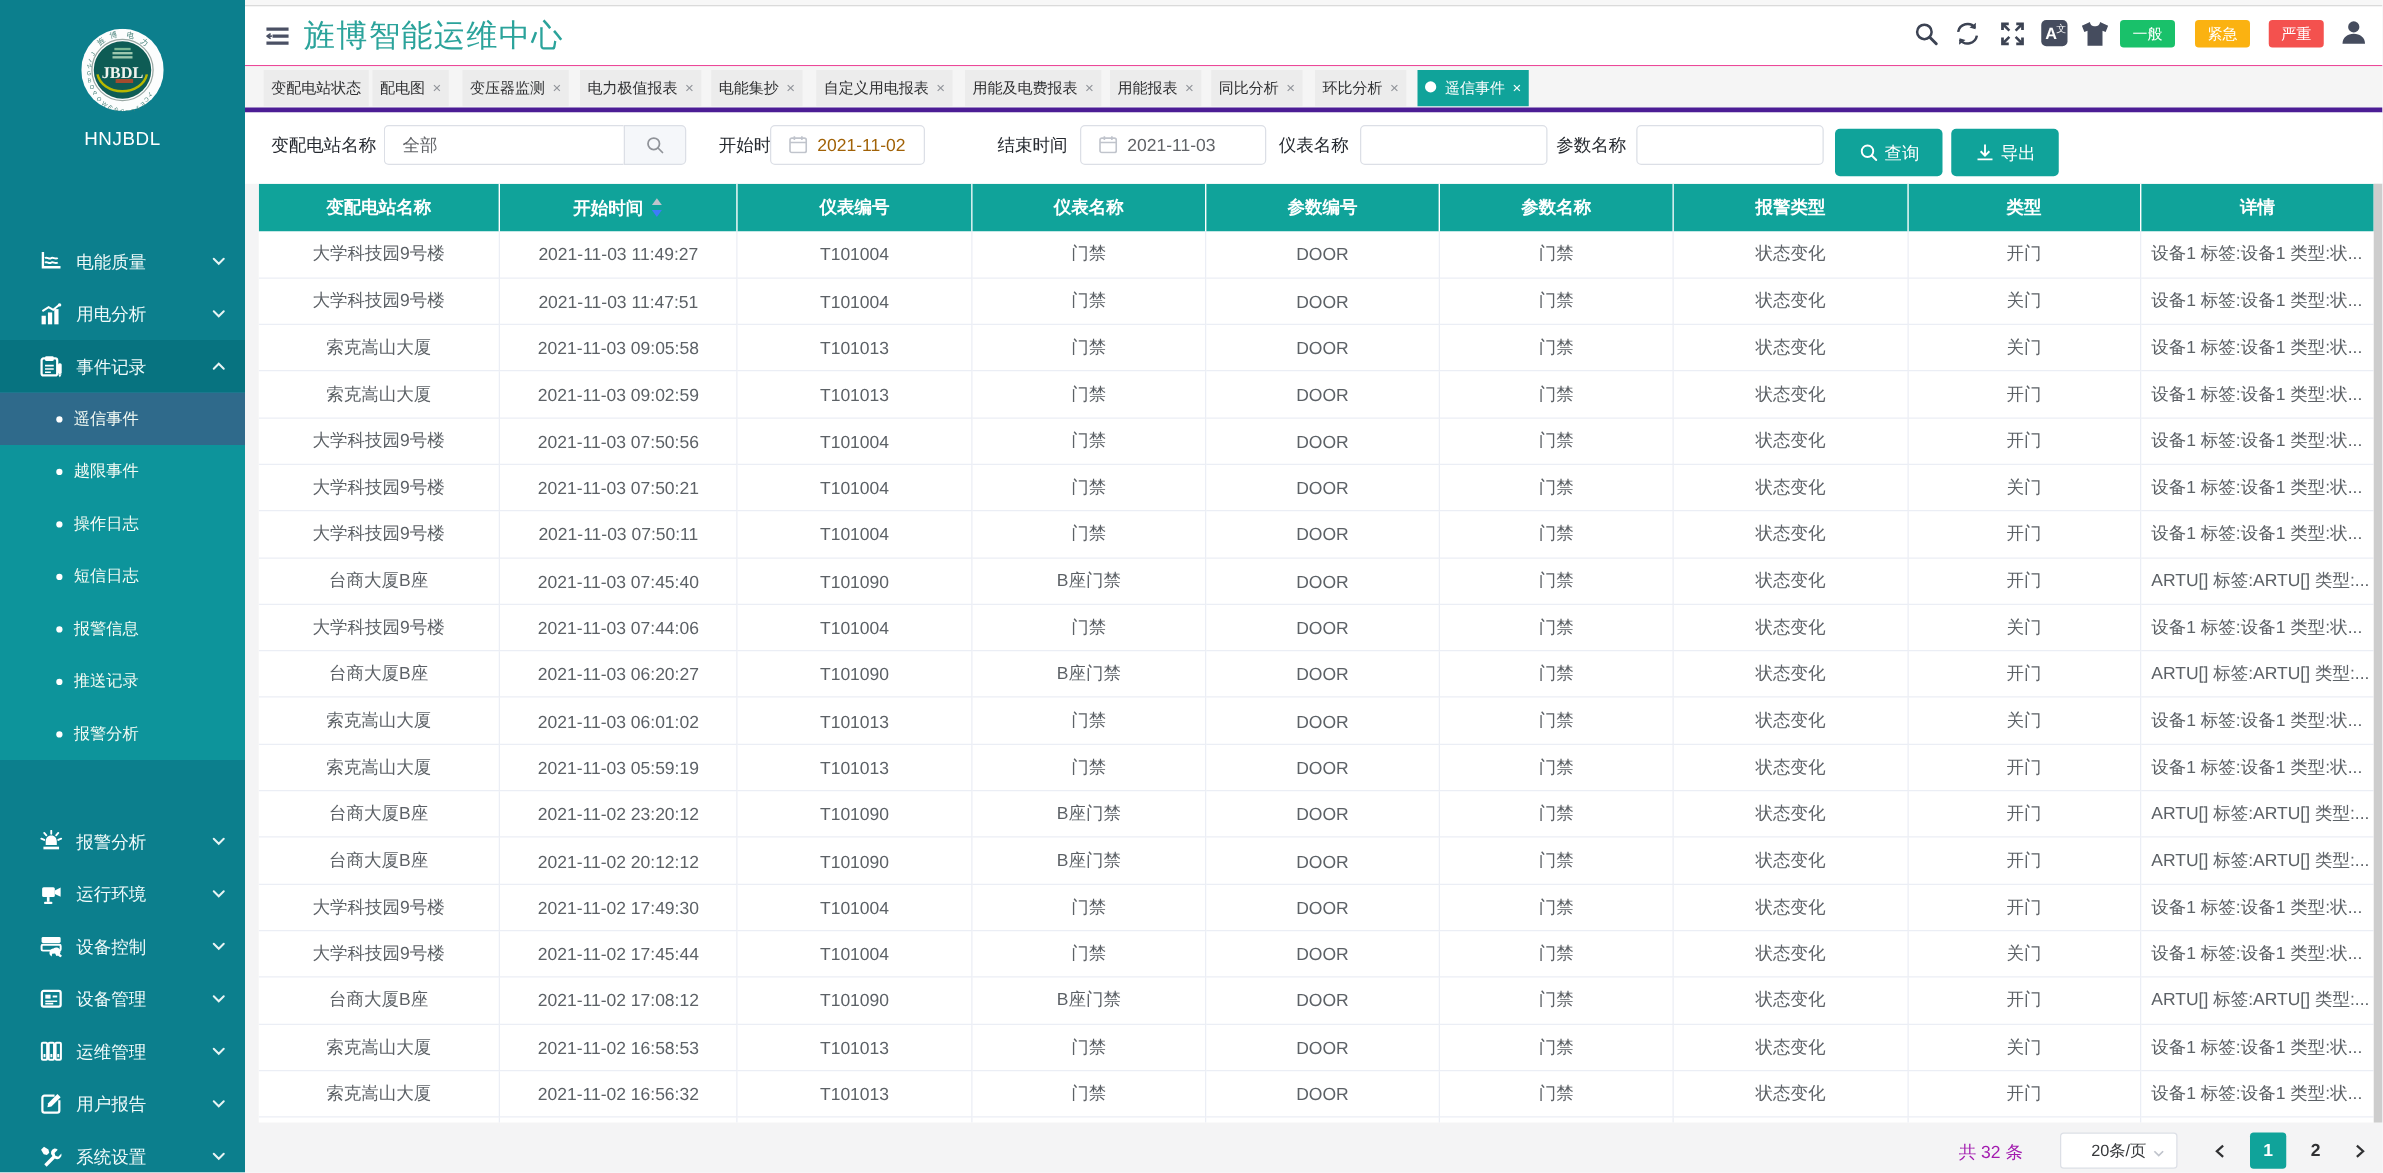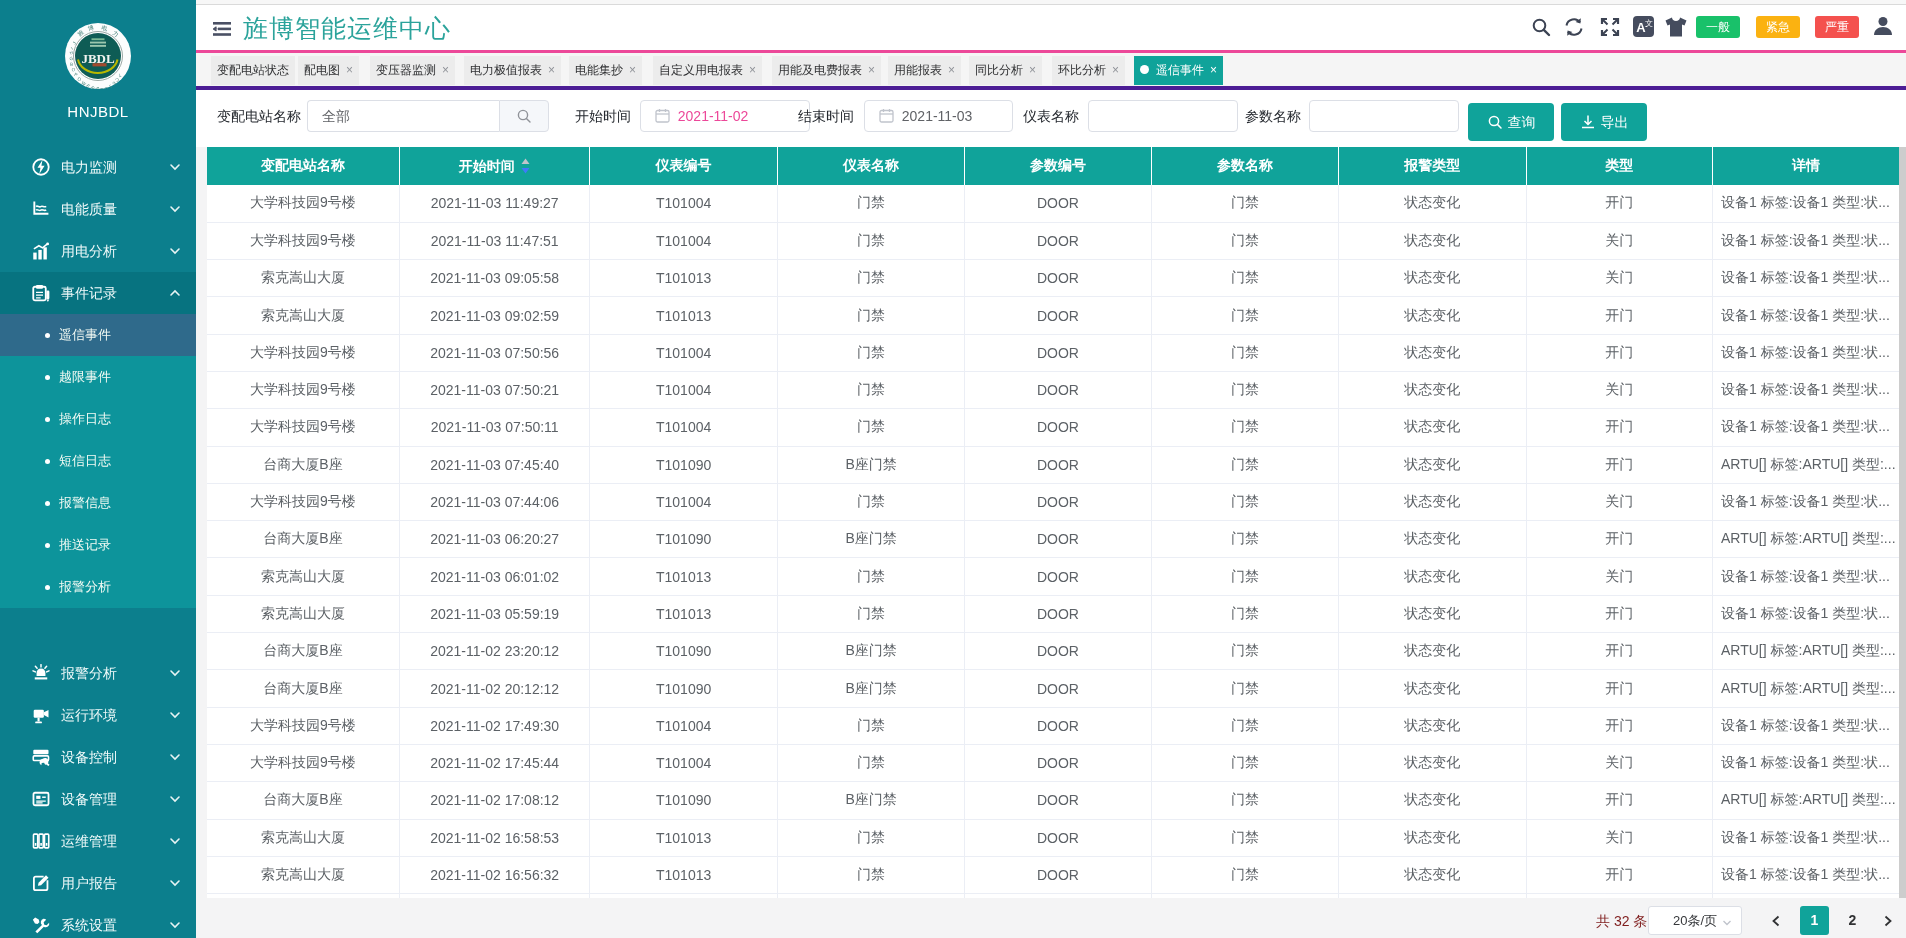--- a/index.html
+++ b/index.html
@@ -12,21 +12,21 @@
 .mi { position:absolute; left:0; width:196px; height:42px; color:#f0fafa; font-size:14px; line-height:42px; }
 .mi .ic { position:absolute; left:32px; top:12px; }
 .mi .tx { position:absolute; left:61px; }
 .mi .ch { position:absolute; right:15px; top:0; }
 .mi.open { background:#077380; }
 .sub { position:absolute; left:0; width:196px; background:#0d949b; }
 .si { position:relative; width:196px; height:42px; color:#f4fbf4; font-size:13px; line-height:42px; }
 .si .dot { position:absolute; left:45px; top:19px; width:5px; height:5px; border-radius:50%; background:#fff; }
 .si .tx { position:absolute; left:59px; }
 .si.active { background:#2f6a8b; }
-#topbar { position:absolute; left:196px; top:0; width:1710px; height:53px; background:#fff; border-bottom:3px solid #ec4899;text-align:center; }
+#topbar { position:absolute; left:196px; top:0; width:1710px; height:53px; background:#fff; border-bottom:1px solid #ec4899;text-align:center; }
 #hamburger { position:absolute; left:17px; top:21px; }
 #title { position:absolute; left:47px; top:12px; font-size:25px; color:#2ba39b; letter-spacing:1px; }
 .tbi { position:absolute; top:16px; }
 .badge { position:absolute; top:16px; height:22px; border-radius:3px; color:#fff; font-size:12px; line-height:22px; padding:0 10px; }
 #tabbar { position:absolute; left:196px; top:53px; width:1710px; height:37px; background:#f5f5f5; border-bottom:4px solid #4c1d95; }
 .tab { position:absolute; top:3px; height:29px; background:#ececec; color:#303133; font-size:12px; line-height:29px; padding:0 6px; white-space:nowrap; }
 .tab .x { color:#909399; font-size:12px; margin-left:6px; }
 .tab.active { background:#10a39a; color:#fff; }
 .tab.active .x { color:#fff; }
 .adot { display:inline-block; width:9px; height:9px; border-radius:50%; background:#fff; margin-right:7px; }
@@ -79,34 +79,20 @@
     <text x="30.5" y="65" transform="rotate(67 30.5 65)">P</text>
     <text x="35.5" y="64.8" transform="rotate(103 35.5 64.8)">R</text>
     <text x="40.5" y="63.5" transform="rotate(115 40.5 63.5)">O</text>
     <text x="45.2" y="61.2" transform="rotate(126 45.2 61.2)">J</text>
     <text x="49.3" y="58.2" transform="rotate(137 49.3 58.2)">E</text>
     <text x="52.8" y="54.5" transform="rotate(148 52.8 54.5)">C</text>
     <text x="55.6" y="50.2" transform="rotate(159 55.6 50.2)">T</text>
   </g>
 </svg>
     <div id="brand">HNJBDL</div>
-    <div class="mi" style="top:146px">
-        <span class="ic">
-          <svg width="18" height="18" viewBox="0 0 17 17">
-            <circle cx="8.5" cy="8.5" r="7.3" fill="none" stroke="#ffffff" stroke-width="1.7"></circle>
-            <path d="M9.9 1.8 L5.2 9.2 H8 L6.9 15.2 L11.9 7.3 H8.9 Z" fill="#ffffff"></path>
-          </svg>
-        </span>
-        <span class="tx">电力监测</span>
-        <span class="ch">
-          <svg width="12" height="42" viewBox="0 0 12 42">
-            <path d="M2 19 l4 4 4-4" fill="none" stroke="#e8f4f4" stroke-width="1.6" stroke-linecap="round"></path>
-          </svg>
-        </span>
-      </div>
 <div class="mi" style="top:188px">
         <span class="ic">
           <svg width="18" height="18" viewBox="0 0 17 17">
             <path d="M2.2 1.5 V13 H15.5" fill="none" stroke="#ffffff" stroke-width="1.8"></path>
             <path d="M3.8 6.2 C5.2 4.8 6.8 7.4 8.3 6.2 C9.8 5 11.4 7.4 13.4 6.0" fill="none" stroke="#ffffff" stroke-width="1.5"></path>
             <path d="M3.8 9.6 C5.2 8.2 6.8 10.8 8.3 9.6 C9.8 8.4 11.4 10.8 13.4 9.4" fill="none" stroke="#ffffff" stroke-width="1.5"></path>
           </svg>
         </span>
         <span class="tx">电能质量</span>
         <span class="ch">
@@ -359,21 +345,21 @@
 <div class="tab active" style="left:938px"><span class="adot"></span>遥信事件<span class="x">×</span></div>
     </div>
   <div id="filterbar">
 <span class="flabel" style="left:21px">变配电站名称</span>
 <span class="finput" style="left:111px;width:192px;border-radius:4px 0 0 4px;border-right:none">全部</span>
 <span class="finput" style="left:303px;width:50px;background:#f5f7fa;border-radius:0 4px 4px 0;text-align:center;padding:0"><svg width="16" height="16" viewBox="0 0 16 16" style="vertical-align:-3px">
           <circle cx="7" cy="7" r="4.6" fill="none" stroke="#909399" stroke-width="1.4"></circle>
           <path d="M10.4 10.4 L14 14" stroke="#909399" stroke-width="1.4" stroke-linecap="round"></path>
         </svg></span>
 <span class="flabel" style="left:379px">开始时间</span>
-<span class="finput" style="left:444px;width:170px;color:#ec4899"><svg width="15" height="15" viewBox="0 0 15 15" style="vertical-align:-2px">
+<span class="finput" style="left:420px;width:124px;color:#a16207"><svg width="15" height="15" viewBox="0 0 15 15" style="vertical-align:-2px">
           <rect x="1" y="2.5" width="13" height="11.5" rx="1.5" fill="none" stroke="#c0c4cc" stroke-width="1.3"></rect>
           <path d="M1 6 h13" stroke="#c0c4cc" stroke-width="1.3"></path>
           <path d="M4.5 1 v3 M10.5 1 v3" stroke="#c0c4cc" stroke-width="1.3"></path>
         </svg>&nbsp;&nbsp;2021-11-02</span>
 <span class="flabel" style="left:602px">结束时间</span>
 <span class="finput" style="left:668px;width:149px;color:#606266"><svg width="15" height="15" viewBox="0 0 15 15" style="vertical-align:-2px">
           <rect x="1" y="2.5" width="13" height="11.5" rx="1.5" fill="none" stroke="#c0c4cc" stroke-width="1.3"></rect>
           <path d="M1 6 h13" stroke="#c0c4cc" stroke-width="1.3"></path>
           <path d="M4.5 1 v3 M10.5 1 v3" stroke="#c0c4cc" stroke-width="1.3"></path>
         </svg>&nbsp;&nbsp;2021-11-03</span>
@@ -629,21 +615,21 @@
               <td></td>
               <td></td>
               <td></td>
             </tr>
           </tbody>
         </table>
       </div>
     </div>
   <div id="vscroll"></div>
   <div id="pager">
-<span style="position:absolute;left:1400px;top:8px;font-size:14px;color:#7f1d1d">共 32 条</span>
+<span style="position:absolute;left:1371px;top:8px;font-size:14px;color:#a21caf">共 32 条</span>
 <span style="position:absolute;left:1452px;top:1px;width:94px;height:29px;border:1px solid #dcdfe6;border-radius:3px;background:#fff;font-size:13px;color:#36383b;text-align:center;line-height:28px">20条/页<svg width="12" height="12" viewBox="0 0 12 12" style="position:absolute;right:8px;top:10px">
           <path d="M2.5 4 l3.5 3.5 3.5-3.5" fill="none" stroke="#c0c4cc" stroke-width="1.4"></path>
         </svg></span>
 <svg width="12" height="12" viewBox="0 0 12 12" style="position:absolute;left:1574px;top:10px">
         <path d="M8.5 1.5 L3.5 6 L8.5 10.5" fill="none" stroke="#303133" stroke-width="1.8"></path>
       </svg>
 <span style="position:absolute;left:1604px;top:1px;width:29px;height:29px;background:#10a39a;border-radius:3px;color:#fff;font-size:14px;font-weight:bold;text-align:center;line-height:29px">1</span>
 <span style="position:absolute;left:1642px;top:1px;width:29px;height:29px;color:#303133;font-size:14px;font-weight:bold;text-align:center;line-height:29px">2</span>
 <svg width="12" height="12" viewBox="0 0 12 12" style="position:absolute;left:1686px;top:10px">
         <path d="M3.5 1.5 L8.5 6 L3.5 10.5" fill="none" stroke="#303133" stroke-width="1.8"></path>

